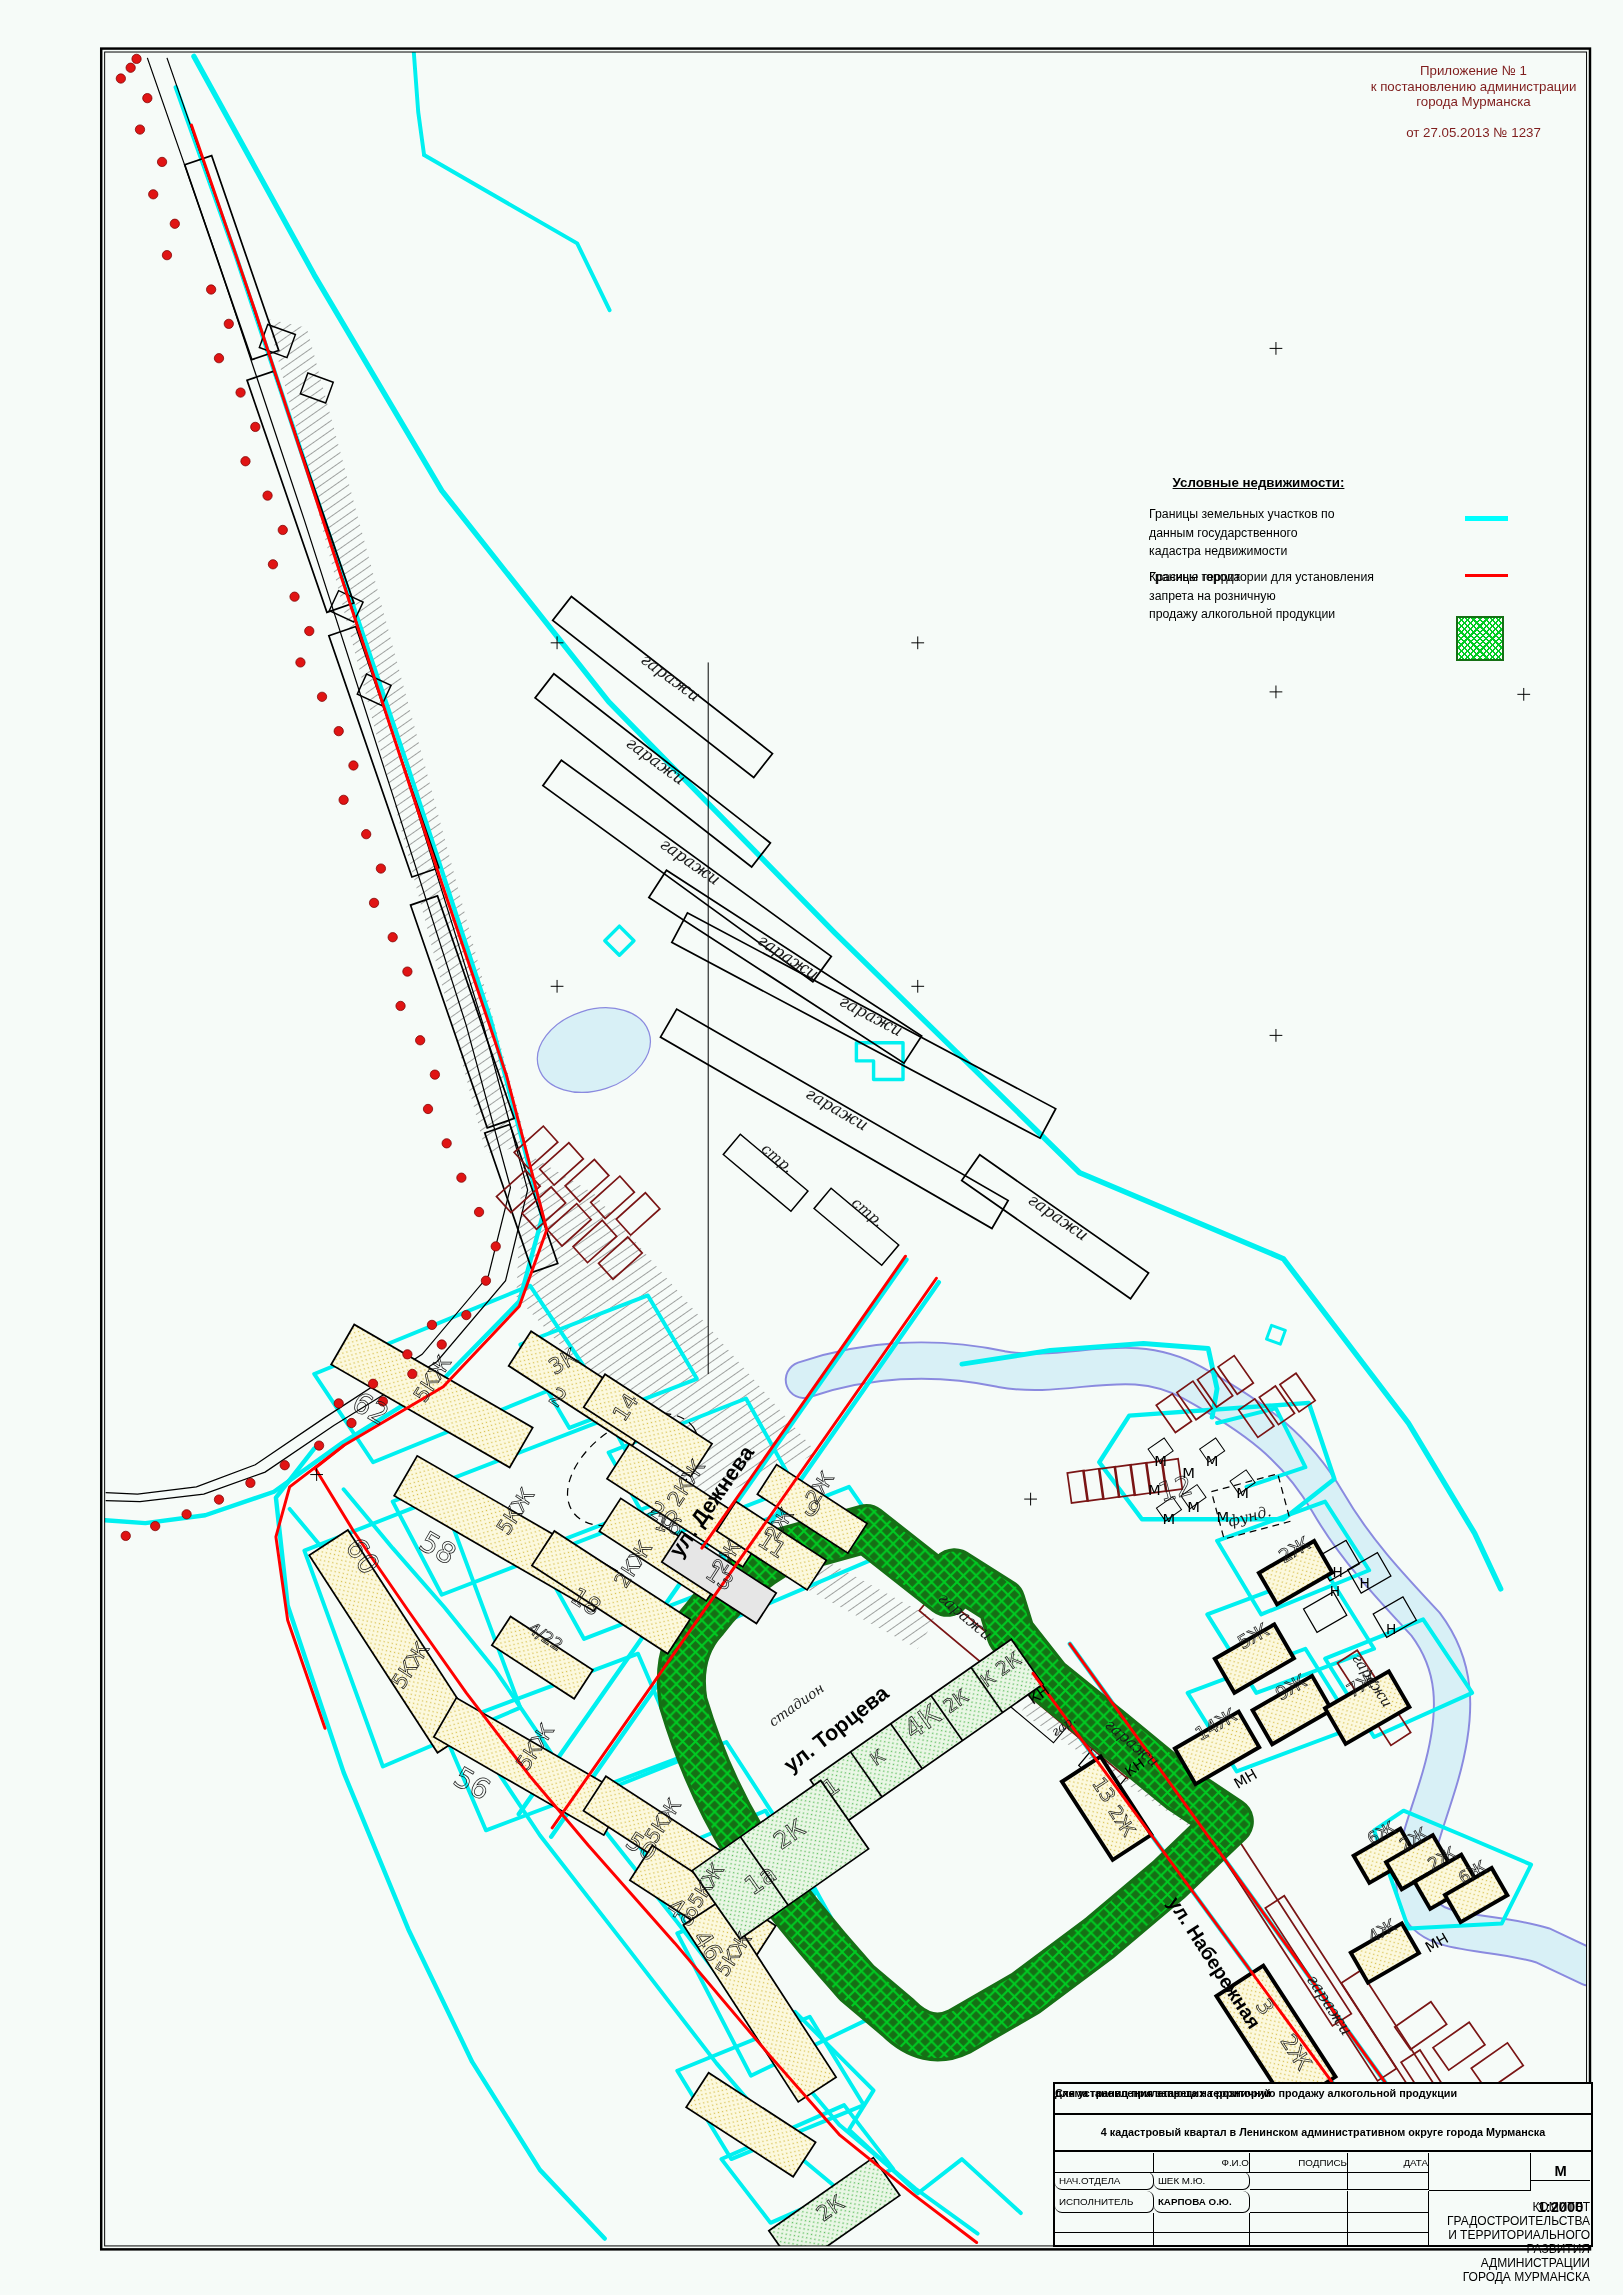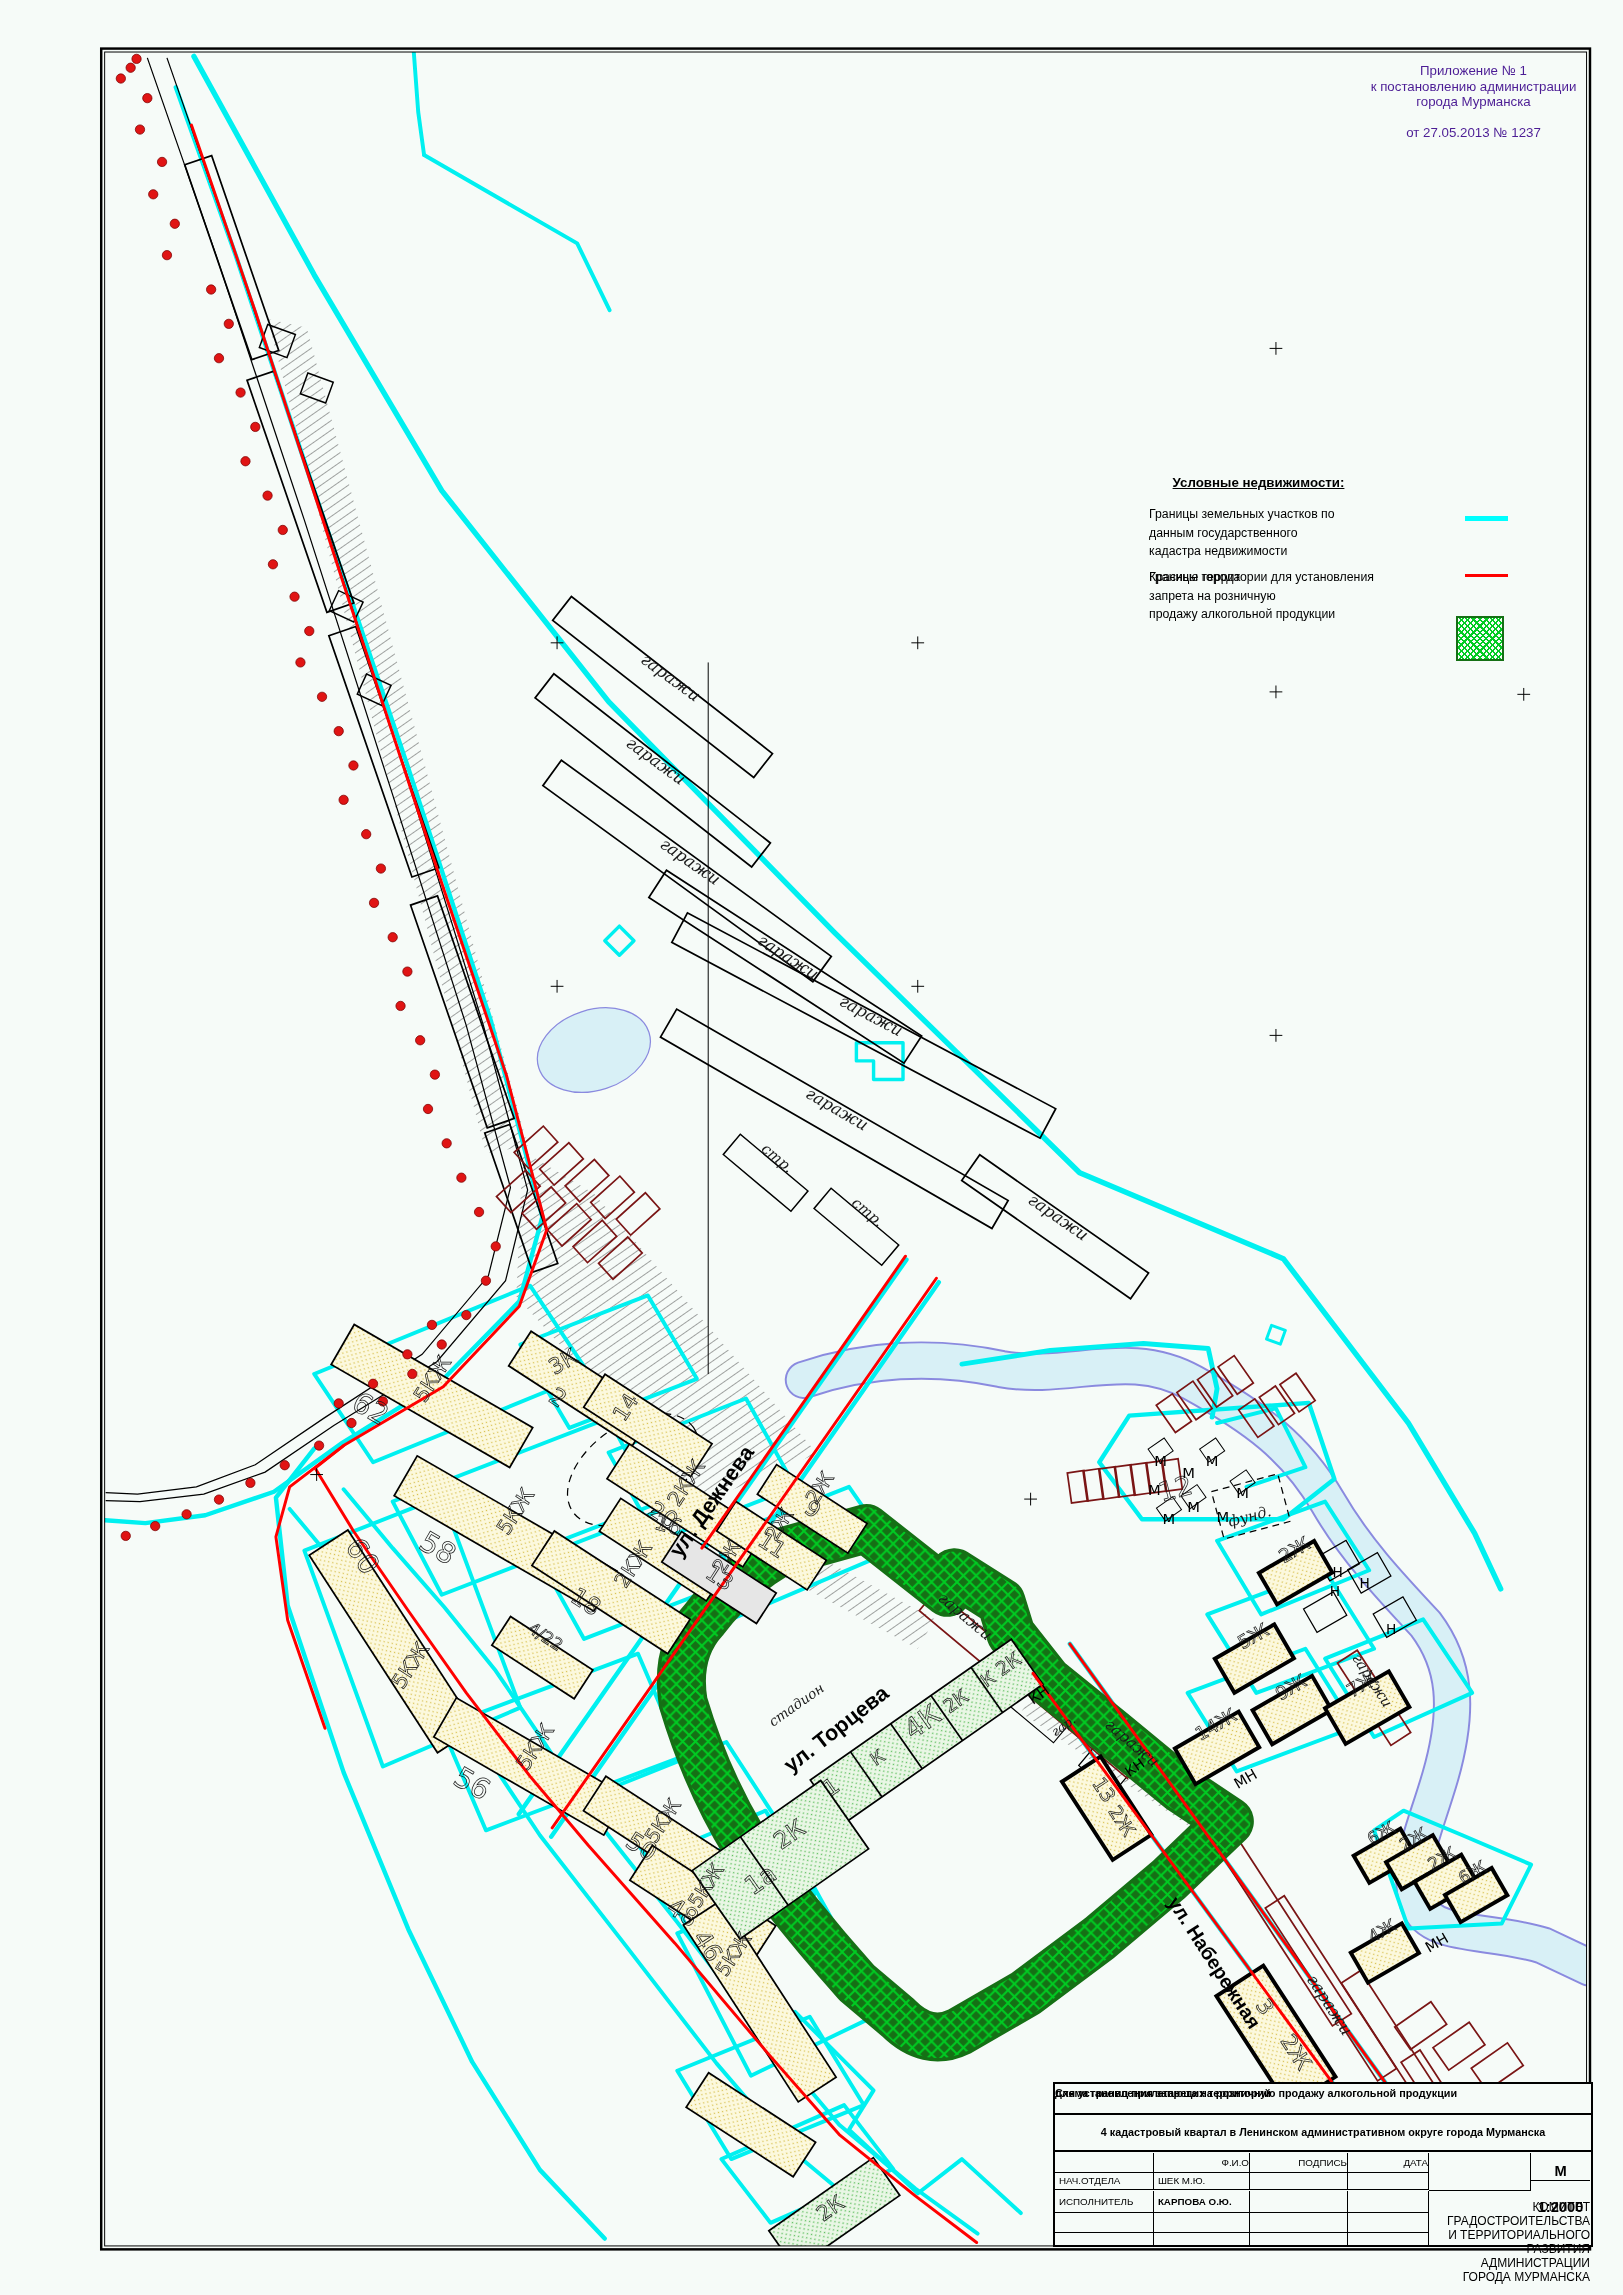--- a/index.html
+++ b/index.html
@@ -9,21 +9,21 @@
 
   
   .t-num{font-family:"DejaVu Sans",sans-serif;fill:none;stroke:#1a1a1a;stroke-width:1.5px;}
   .t-street{font-family:"Liberation Sans",sans-serif;font-weight:700;fill:#000;}
   .t-ital{font-family:"DejaVu Serif",serif;font-style:italic;fill:#1a1a1a;}
   .t-small{font-family:"DejaVu Sans",sans-serif;fill:#000;}
   text{text-anchor:middle;}
 
   
   .hdr{position:absolute;left:1346px;top:63px;width:255px;text-align:center;
-       font-size:13.3px;line-height:15.7px;color:#4c1d95;}
+       font-size:13.3px;line-height:15.7px;color:#7f1d1d;}
   .hdr .gap{height:14.7px;}
 
   
   .legend-title{position:absolute;left:1153px;top:475px;width:211px;text-align:center;
        font-size:13.3px;font-weight:700;text-decoration:underline;}
   .lg-item{position:absolute;width:294px;font-size:12.3px;line-height:18.7px;white-space:pre-line;}
   .lg1{left:1149px;top:505px;}
   .lg2{left:1149px;top:568px;}
   .lg3{left:1149px;top:568px;}
   .sw-cyan{position:absolute;left:1465px;top:516px;width:43px;height:4.9px;background:#00FFFF;}
@@ -38,21 +38,21 @@
   .tb{position:absolute;left:1053px;top:2082px;width:540px;height:165px;
       border:2.5px solid #000;box-sizing:border-box;background:#F6FBF8;}
   .tb *{box-sizing:border-box;position:absolute;}
   .tb .r-title{left:0;top:0;width:100%;height:31px;border-bottom:2px solid #000;
       text-align:right;font-weight:700;font-size:10.8px;line-height:13.3px;padding-top:2.5px;}
   .tb .r-sub{left:0;top:31px;width:100%;height:37px;border-bottom:2px solid #000;
       text-align:center;font-weight:700;font-size:10.8px;line-height:35px;}
   .tb .cell{border-right:1.5px solid #000;border-bottom:1.5px solid #000;
       font-size:9.8px;overflow:hidden;}
   .tb .hd{text-align:right;line-height:19.6px;}
-  .tb .lab{padding-left:3.9px;line-height:18px;}
+  .tb .lab{padding-left:3.9px;line-height:18px;border-radius:7px;}
   .tb .scale{font-size:14.7px;font-weight:700;text-align:center;line-height:36px;
       border-bottom:1.5px solid #000;}
   .tb .org{font-size:12px;line-height:14px;text-align:right;white-space:pre-line;
       padding-top:8.8px;border-right:none;border-bottom:none;}
 </style>
 </head>
 <body>
 
 <div class="page">
 

